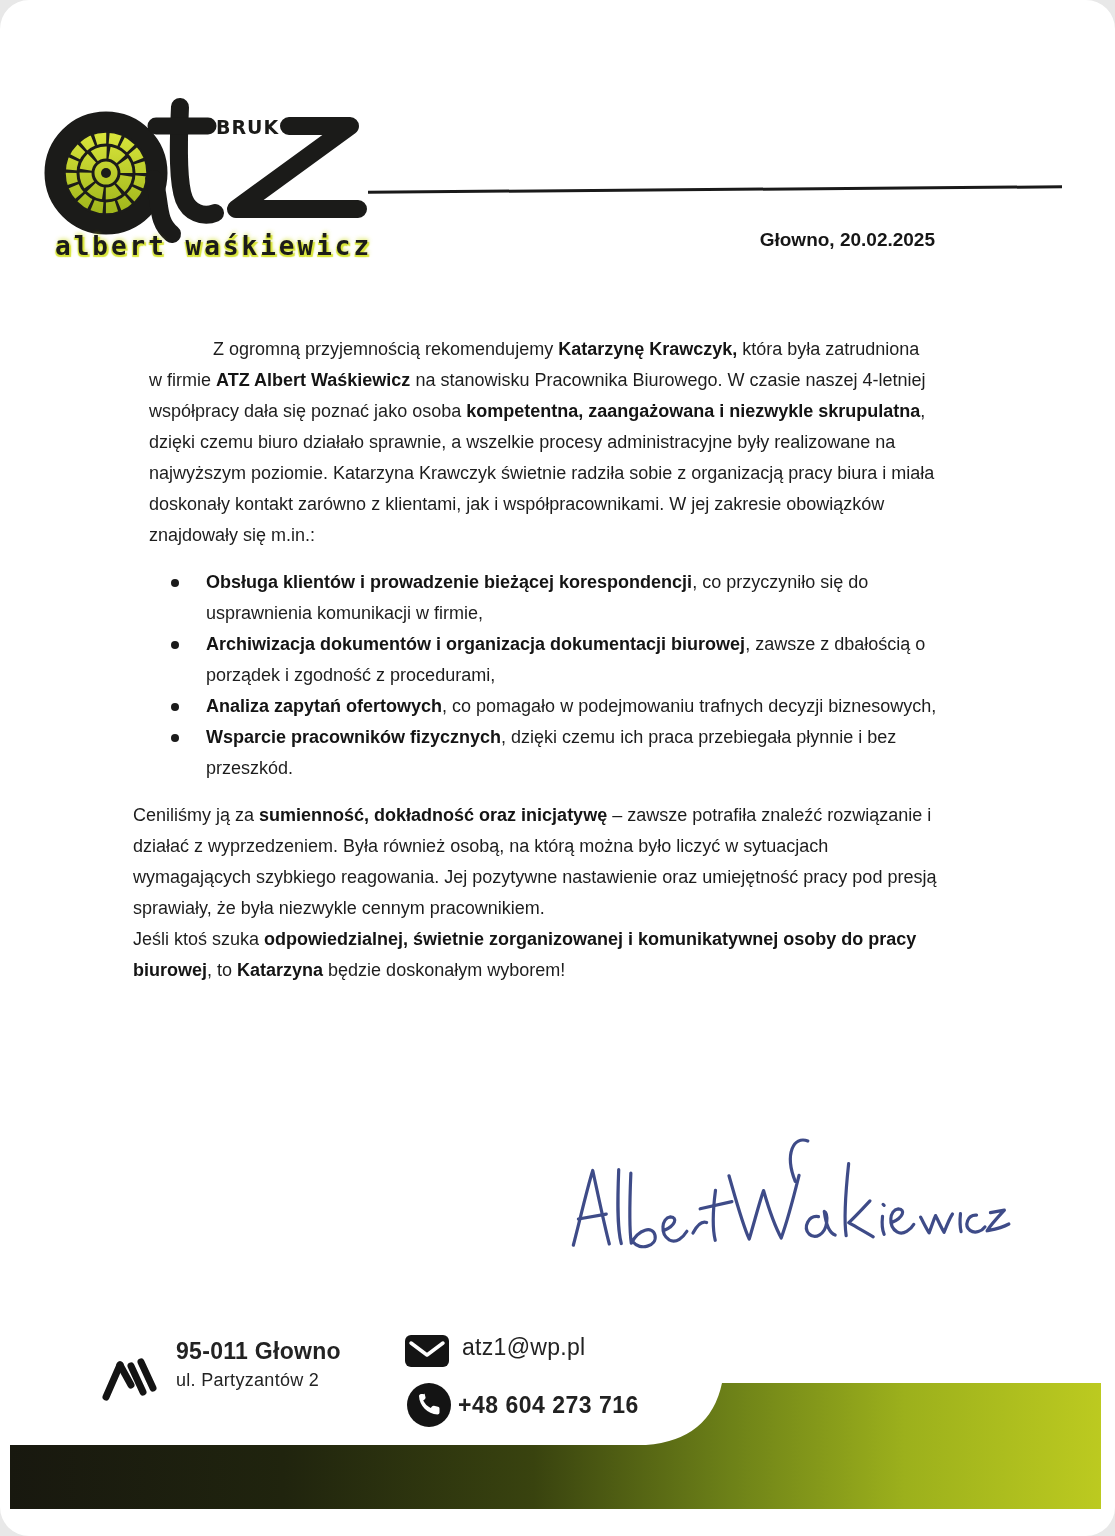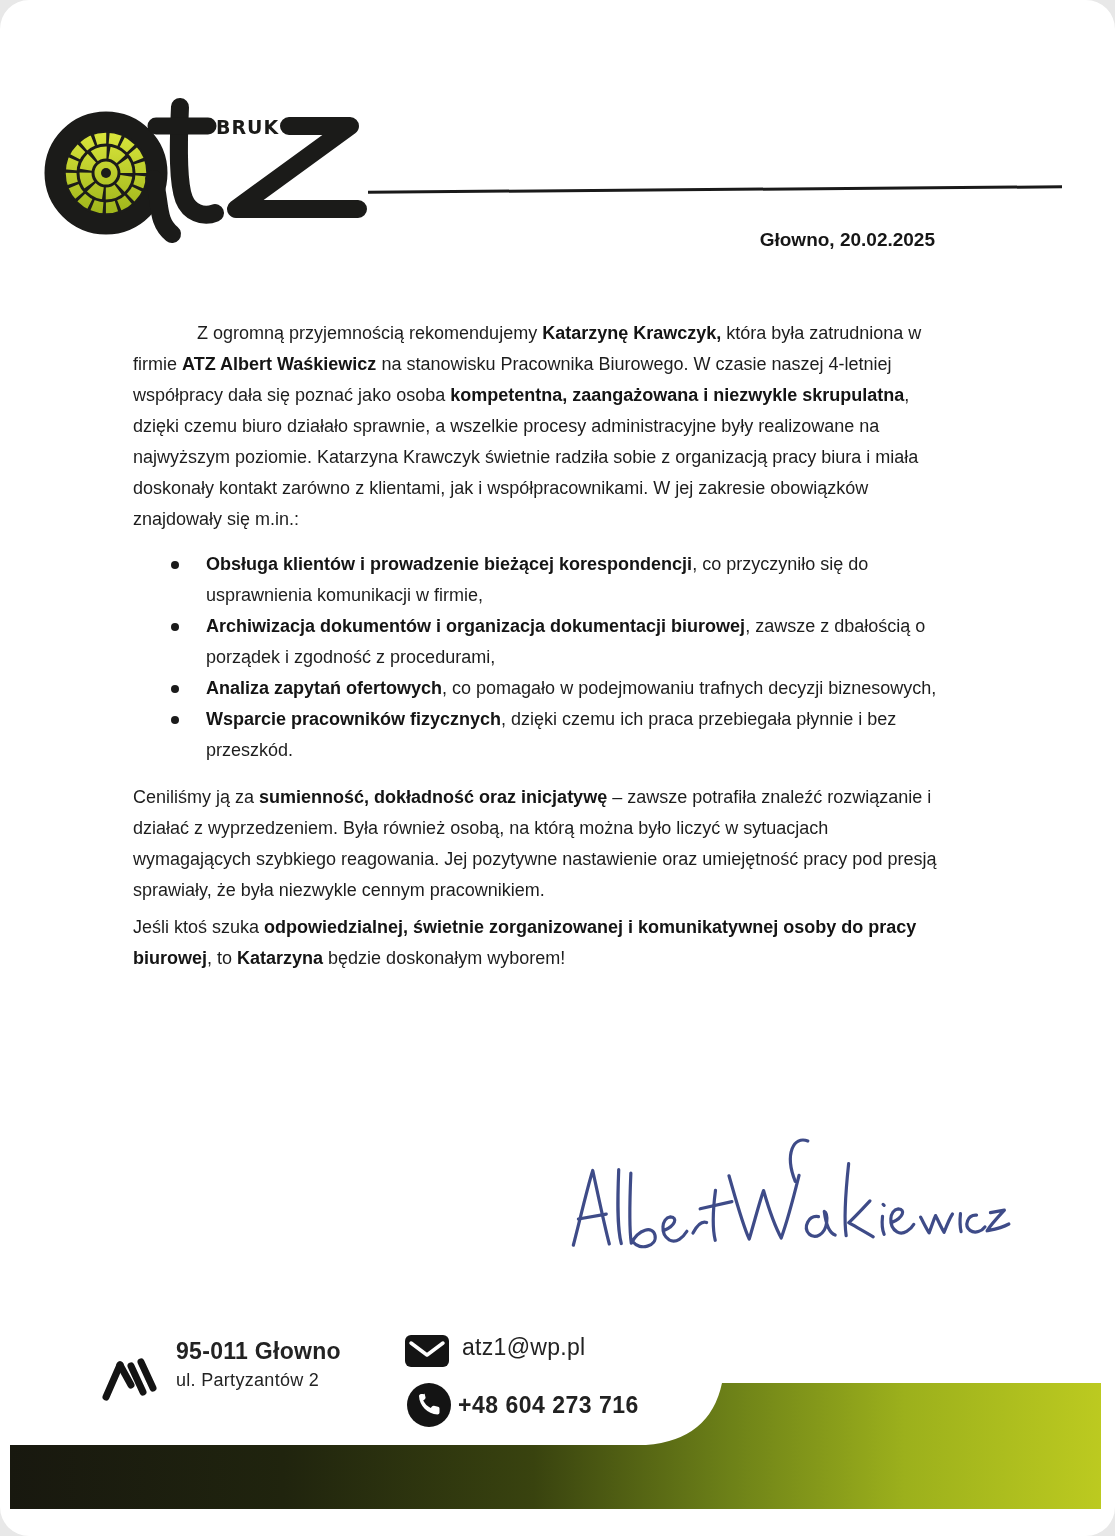--- a/index.html
+++ b/index.html
@@ -35,29 +35,29 @@
   
   .letter{
     position:absolute;left:133px;top:318px;width:818px;
     font-size:18px;line-height:31px;color:#1d1d1d;
   }
   .letter b{font-weight:bold;color:#141414;}
   .letter-title{
     text-align:center;font-weight:bold;font-size:19px;
     letter-spacing:.5px;margin:0 0 24px 0;color:#131313;
   }
-  .p-intro{margin:0;text-indent:64px;}
+  .p-intro{margin:16px;text-indent:64px;}
   .duties{list-style:none;margin:14px 0 0 0;padding:0;}
   .duties li{position:relative;padding-left:73px;margin:0;}
   .duties li::before{
     content:"";position:absolute;left:38px;top:12px;width:8px;height:8px;
     border-radius:50%;background:#1b1b1b;
   }
   .p-closing{margin:16px 0 0 0;}
-  .p-closing2{margin:6px 0 0 0;}
+  .p-closing2{margin:0 0 0 0;}
   
   .signature{position:absolute;left:540px;top:1126px;transform:rotate(-2deg);}
   
   .footer-band{position:absolute;left:0;top:1380px;}
   .loc-icon{position:absolute;left:100px;top:1352px;}
   .addr1{position:absolute;left:176px;top:1338px;font-size:23px;font-weight:bold;color:#232323;letter-spacing:.3px;}
   .addr2{position:absolute;left:176px;top:1370px;font-size:18px;font-weight:normal;color:#232323;letter-spacing:.3px;}
   .mail-icon{position:absolute;left:404px;top:1334px;}
   .email-text{position:absolute;left:462px;top:1334px;font-size:23px;font-weight:normal;color:#222;letter-spacing:.3px;}
   .phone-icon{position:absolute;left:406px;top:1382px;}
@@ -95,20 +95,21 @@
 
     <svg class="logo-letters" width="340" height="180" viewBox="0 0 340 180">
       <g fill="none" stroke="#1b1b19" stroke-linecap="round" stroke-linejoin="round">
         <path d="M140,12 C138,55 138,88 144,104 C149,117 163,123 175,118" stroke-width="18"></path>
         <path d="M116,31 L168,31" stroke-width="17"></path>
         <path d="M249,31 L310,31 L196,114 L318,114" stroke-width="18"></path>
       </g>
     </svg>
     <span class="bruk">BRUK</span>
   </div>
+  <div class="logo-subtitle">albert waśkiewicz</div>
 
   <div class="header-rule"></div>
   <div class="date-line">Głowno, 20.02.2025</div>
 
   <div class="letter">
     <p class="p-intro"><span>Z ogromną przyjemnością rekomendujemy </span><b>Katarzynę Krawczyk,</b><span> która była zatrudniona w firmie </span><b>ATZ Albert Waśkiewicz</b><span> na stanowisku Pracownika Biurowego. W czasie naszej 4-letniej współpracy dała się poznać jako osoba </span><b>kompetentna, zaangażowana i niezwykle skrupulatna</b><span>, dzięki czemu biuro działało sprawnie, a wszelkie procesy administracyjne były realizowane na najwyższym poziomie. Katarzyna Krawczyk świetnie radziła sobie z organizacją pracy biura i miała doskonały kontakt zarówno z klientami, jak i współpracownikami. W jej zakresie obowiązków znajdowały się m.in.:</span></p>
     <ul class="duties">
         <li><b>Obsługa klientów i prowadzenie bieżącej korespondencji</b><span>, co przyczyniło się do usprawnienia komunikacji w firmie,</span></li>
         <li><b>Archiwizacja dokumentów i organizacja dokumentacji biurowej</b><span>, zawsze z dbałością o porządek i zgodność z procedurami,</span></li>
         <li><b>Analiza zapytań ofertowych</b><span>, co pomagało w podejmowaniu trafnych decyzji biznesowych,</span></li>

